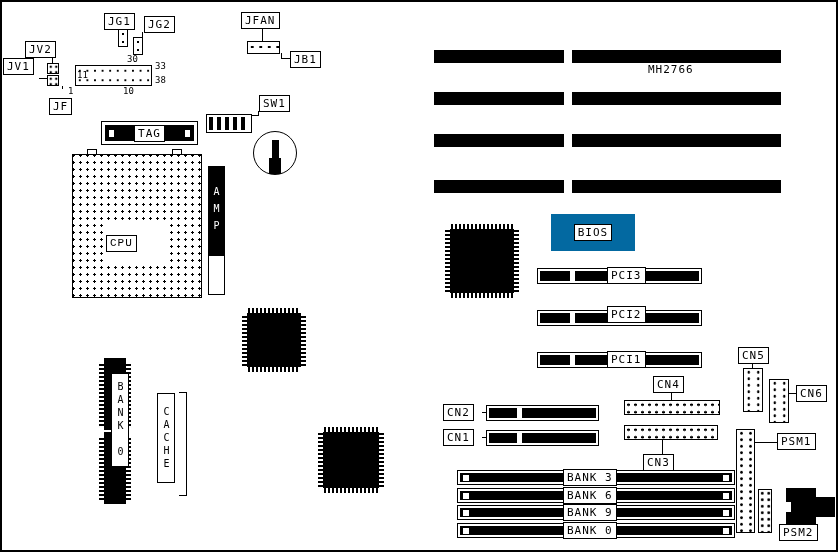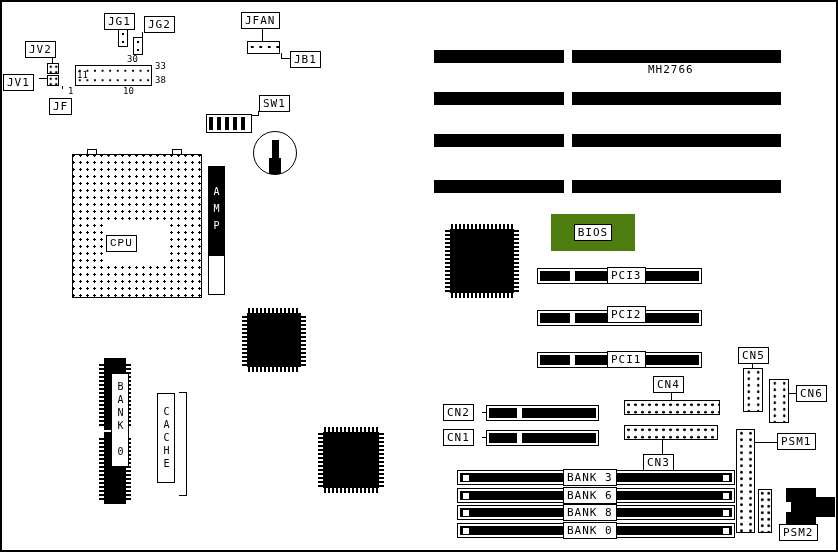--- a/index.html
+++ b/index.html
@@ -13,21 +13,21 @@
   .pin-num { position:absolute; font-size:9px; z-index:4; white-space:nowrap; }
 
   .lbl { position:absolute; background:#fff; border:1px solid #000; font-size:11px; line-height:13px;
          padding:1px 3px; letter-spacing:1px; white-space:nowrap; z-index:6; }
   .lbl.inline { position:relative; z-index:6; }
 
   .vlabel { display:flex; align-items:center; justify-content:center;
             writing-mode:vertical-rl; text-orientation:upright;
             letter-spacing:2px; font-size:10px; line-height:1; padding:2px 1px; white-space:normal; }
 
-  .blackbox { position:absolute; background:#4d7c0f; display:flex; align-items:center; justify-content:center; z-index:2; }
+  .blackbox { position:absolute; background:#0369a1; display:flex; align-items:center; justify-content:center; z-index:2; }
 
   .slot { position:absolute; border:1px solid #000; background:#fff; z-index:2; }
   .slot .fill { position:absolute; left:2px; right:2px; top:2px; bottom:2px; background:#000; }
   .slot .key  { position:absolute; top:2px; bottom:2px; width:5px; background:#fff; }
   .slot .end  { position:absolute; width:6px; height:6px; background:#fff; top:50%; margin-top:-3px; }
 
   .header-grid { position:absolute; border:1px solid #000; background-color:#fff;
                  background-image:radial-gradient(circle, #000 1.2px, rgba(0,0,0,0) 1.5px); z-index:2; }
 
   .qfp { position:absolute; z-index:2; }
@@ -147,21 +147,21 @@
     <div class="end" style="left:5px"></div>
     <div class="end" style="right:5px"></div>
   </div>
   <div class="lbl" style="left:561px;top:485px">BANK 6</div>
 
   <div class="slot" style="left:455px;top:503px;width:278px;height:15px">
     <div class="fill"></div>
     <div class="end" style="left:5px"></div>
     <div class="end" style="right:5px"></div>
   </div>
-  <div class="lbl" style="left:561px;top:502px">BANK 8</div>
+  <div class="lbl" style="left:561px;top:502px">BANK 9</div>
 
   <div class="slot" style="left:455px;top:521px;width:278px;height:15px">
     <div class="fill"></div>
     <div class="end" style="left:5px"></div>
     <div class="end" style="right:5px"></div>
   </div>
   <div class="lbl" style="left:561px;top:520px">BANK 0</div>
 
   <div class="dipv" style="left:97px;top:356px;width:32px;height:72px">
     <div class="pins-v" style="left:0;top:4px;bottom:4px;width:5px"></div>
@@ -205,20 +205,26 @@
     <div class="clear">
       <span class="lbl inline">CPU</span>
     </div>
   </div>
 
   <div id="amp">
     <span>AMP</span>
   </div>
   <div id="amp-tail"></div>
 
+  <div id="tag">
+    <div class="fill"></div>
+    <div class="nub" style="left:7px"></div>
+    <div class="nub" style="right:7px"></div>
+    <span class="lbl inline">TAG</span>
+  </div>
 
   <div id="dip-sw1">
     <div class="sliders"></div>
   </div>
   <div class="lbl" style="left:257px;top:93px">SW1</div>
   <div id="buzzer">
     <div class="stem1"></div>
     <div class="stem2"></div>
   </div>
 
@@ -235,21 +241,21 @@
   <div class="header-grid" style="left:131px;top:35px;width:10px;height:18px;background-size:8px 8px"></div>
   <div class="header-grid" style="left:45px;top:61px;width:12px;height:11px;background-size:5.5px 5.5px"></div>
   <div class="header-grid" style="left:45px;top:73px;width:12px;height:11px;background-size:5.5px 5.5px"></div>
   <div class="header-grid" style="left:245px;top:39px;width:33px;height:13px;background-size:8.5px 10px"></div>
 
   <div class="lbl" style="left:102px;top:11px">JG1</div>
   <div class="lbl" style="left:142px;top:14px">JG2</div>
   <div class="lbl" style="left:239px;top:10px">JFAN</div>
   <div class="lbl" style="left:288px;top:49px">JB1</div>
   <div class="lbl" style="left:23px;top:39px">JV2</div>
-  <div class="lbl" style="left:1px;top:72px">JV1</div>
+  <div class="lbl" style="left:1px;top:56px">JV1</div>
 
   <div class="line" style="left:120px;top:23px;width:1px;height:4px"></div>
   <div class="line" style="left:140px;top:30px;width:1px;height:5px"></div>
   <div class="line" style="left:260px;top:26px;width:1px;height:13px"></div>
   <div class="line" style="left:279px;top:51px;width:1px;height:6px"></div>
   <div class="line" style="left:279px;top:56px;width:9px;height:1px"></div>
   <div class="line" style="left:50px;top:55px;width:1px;height:6px"></div>
   <div class="line" style="left:37px;top:76px;width:8px;height:1px"></div>
   <div class="line" style="left:60px;top:84px;width:1px;height:3px"></div>
   <div class="line" style="left:256px;top:109px;width:1px;height:5px"></div>

